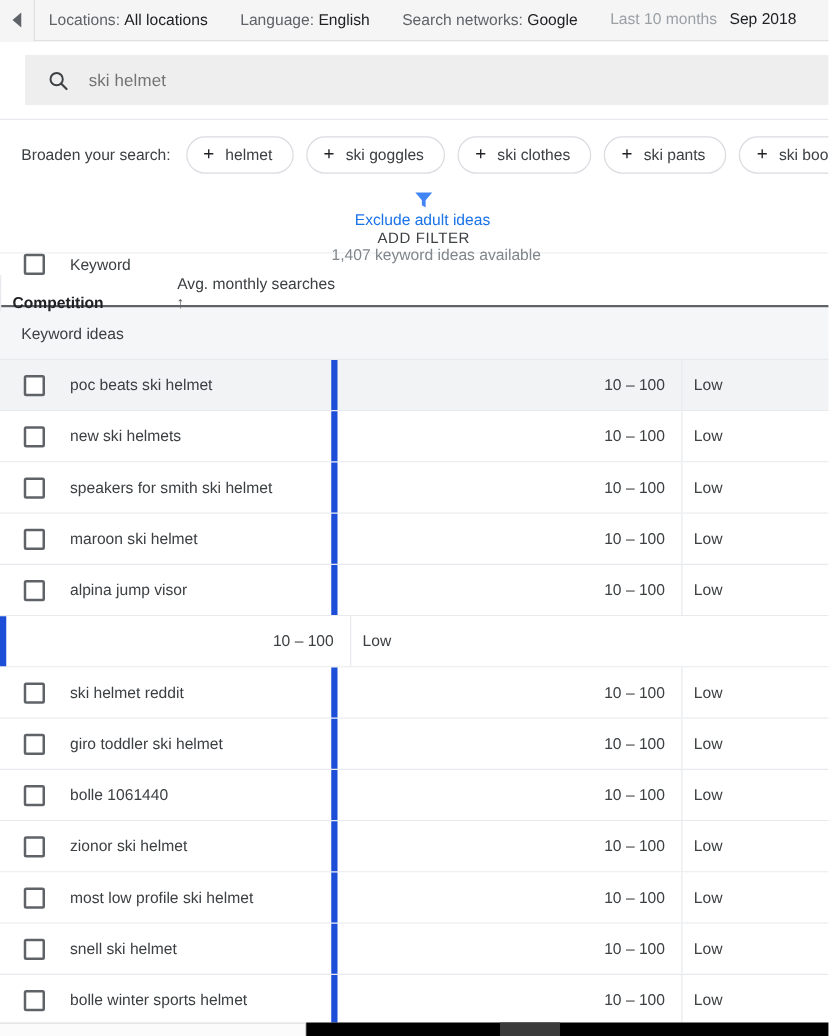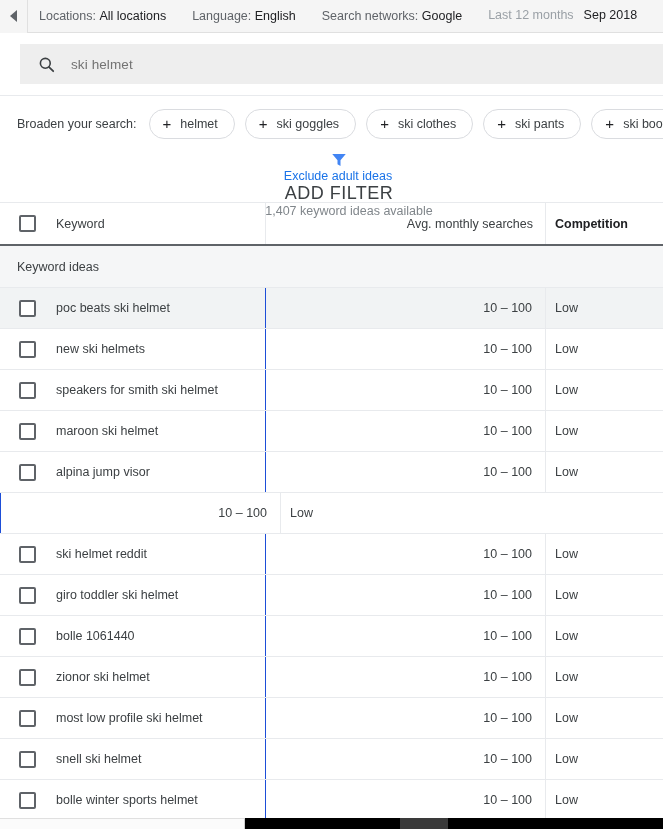--- a/index.html
+++ b/index.html
@@ -152,21 +152,21 @@
     flex-direction: column;
   }
   .funnel-icon { width: 18px; height: 18px; display:block; margin-right: 20px; flex:0 0 auto; }
   .exclude-link {
     font-size: 12.5px;
     color: #1a73e8;
     cursor: pointer;
     margin-right: 22px;
   }
   .add-filter {
-    font-size: 18px;
+    font-size: 12px;
     color: #3c4043;
     letter-spacing: .5px;
     cursor: pointer;
     margin-right: 20px;
     font-weight: 500;
   }
   .ideas-count {
     font-size: 12.5px;
     color: #80868b;
   }
@@ -175,20 +175,21 @@
   .table { width: 663px; background: #fff; }
   .col-kw   { width: 265px; }
   .col-avg  { width: 280px; }
   .col-comp { width: 118px; }
 
   .thead {
     display: flex;
     height: 43px;
     border-bottom: 2px solid #5f6368;
     background: #fff;
+    flex-direction: column;
   }
   .th {
     display: flex;
     align-items: center;
     height: 41px;
     font-size: 12.5px;
     color: #3c4043;
     cursor: pointer;
   }
   .th.col-kw { padding-left: 19px; }
@@ -243,21 +244,21 @@
     display: flex;
     align-items: center;
     height: 40px;
     font-size: 12.5px;
     color: #3c4043;
   }
   .cell.col-kw { padding-left: 19px; }
   .cell.col-avg {
     justify-content: flex-end;
     padding-right: 13px;
-    border-left: 1px solid #1d4ed8;
+    border-left: 5px solid #1d4ed8;
   }
   .cell.col-comp {
     padding-left: 9px;
     border-left: 1px solid #e8eaed;
   }
 
   
   .bottombar {
     position: absolute;
     left: 0; bottom: 0;
@@ -297,21 +298,21 @@
 
   <div class="topbar">
     <div class="collapse-btn">
       <span class="tri-left"></span>
     </div>
     <div class="settings">
       <span class="setting"><span>Locations:</span> <span class="val">All locations</span></span>
       <span class="setting"><span>Language:</span> <span class="val">English</span></span>
       <span class="setting"><span>Search networks:</span> <span class="val">Google</span></span>
       <span class="setting date">
-          <span class="rng">Last 12 months</span>
+          <span class="rng">Last 10 months</span>
           <span class="date-underline">Sep 2018</span>
         </span>
     </div>
   </div>
 
   <div class="searchwrap">
     <div class="searchbox">
       <svg class="search-icon" viewBox="0 0 24 24">
         <circle cx="10.5" cy="10.5" r="6.2" fill="none" stroke="#3c4043" stroke-width="2"></circle>
         <line x1="15.2" y1="15.2" x2="20.5" y2="20.5" stroke="#3c4043" stroke-width="2.2" stroke-linecap="round"></line>

